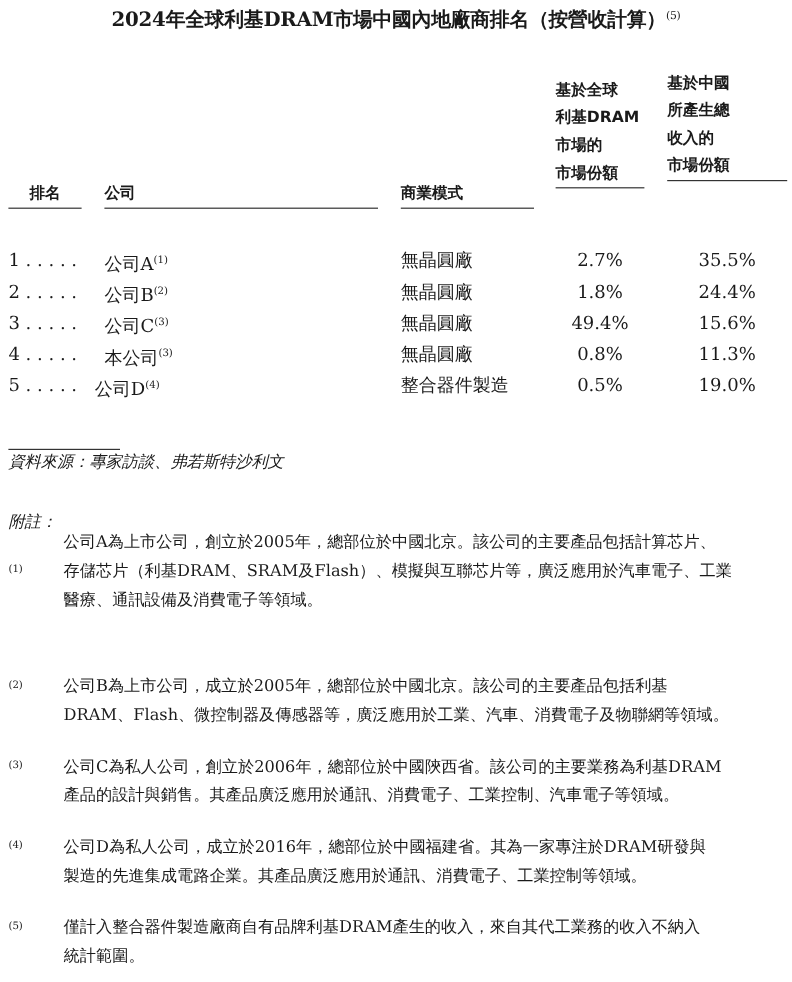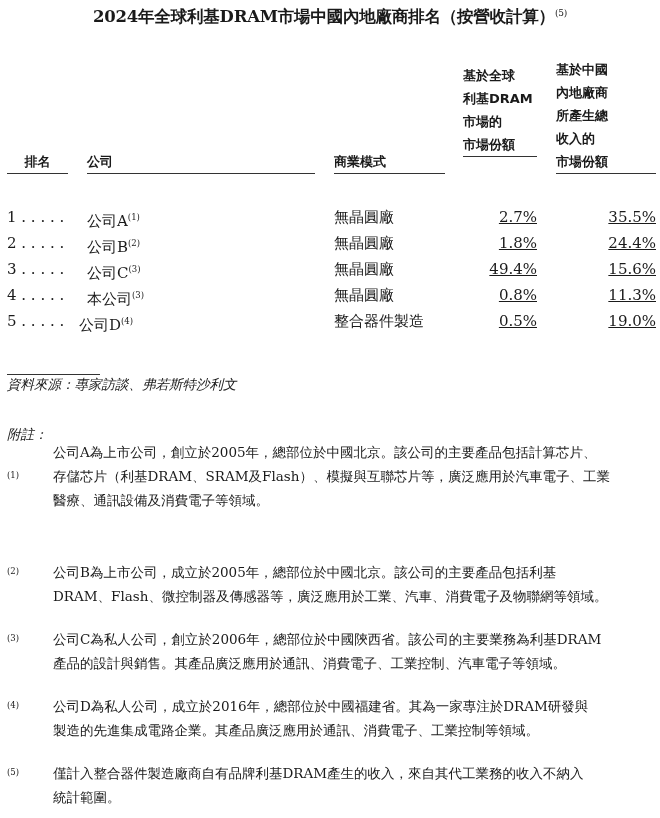--- a/index.html
+++ b/index.html
@@ -14,21 +14,21 @@
     font-size: 16.5px; font-weight: bold; letter-spacing: -0.2px;
   }
   .title sup { font-size: 9px; font-weight: normal; vertical-align: 6px; }
   .hdr {
     font-family: "DejaVu Sans", "Liberation Sans", sans-serif;
     font-size: 13px; font-weight: bold; text-align: left; line-height: 23px;
   }
   .hdr-line { border-bottom: 1.2px solid #333; }
   .row { font-size: 15px; line-height: 24px; }
   .row sup { font-size: 8.5px; vertical-align: 6px; }
-  .right { text-align: right; text-decoration: underline; }
+  .right { text-align: center; }
   .src-line { left: 7px; top: 374px; width: 93px; border-top: 1.2px solid #333; }
   .italic { font-style: italic; font-size: 13.5px; }
   .note-mark { font-size: 8.5px; left: 7px; }
   .note-text { left: 53px; width: 605px; font-size: 13.5px; line-height: 24px; }
 </style>
 </head>
 <body>
 
 <div class="abs title"><span>2024年全球利基DRAM市場中國內地廠商排名（按營收計算）</span><sup>(5)</sup></div>
 
@@ -36,21 +36,20 @@
 <div class="abs hdr hdr-line" style="left:87px; top:150px; width:228px;"><span>公司</span></div>
 <div class="abs hdr hdr-line" style="left:334px; top:150px; width:111px;"><span>商業模式</span></div>
 <div class="abs hdr hdr-line" style="left:463px; top:64px; width:74px;">
   <div>基於全球</div>
   <div>利基DRAM</div>
   <div>市場的</div>
   <div>市場份額</div>
 </div>
 <div class="abs hdr hdr-line" style="left:556px; top:58px; width:100px;">
   <div>基於中國</div>
-  <div>內地廠商</div>
   <div>所產生總</div>
   <div>收入的</div>
   <div>市場份額</div>
 </div>
 
 <div class="abs" style="left:0; top:205px; width:660px;">
   <div class="abs row" style="top:0; width:660px;">
     <span class="abs" style="left:7px;">1 . . . . .</span>
     <span class="abs" style="left:87px;text-align:right;"><span>公司A</span><sup>(1)</sup></span>
     <span class="abs" style="left:334px;">無晶圓廠</span>

